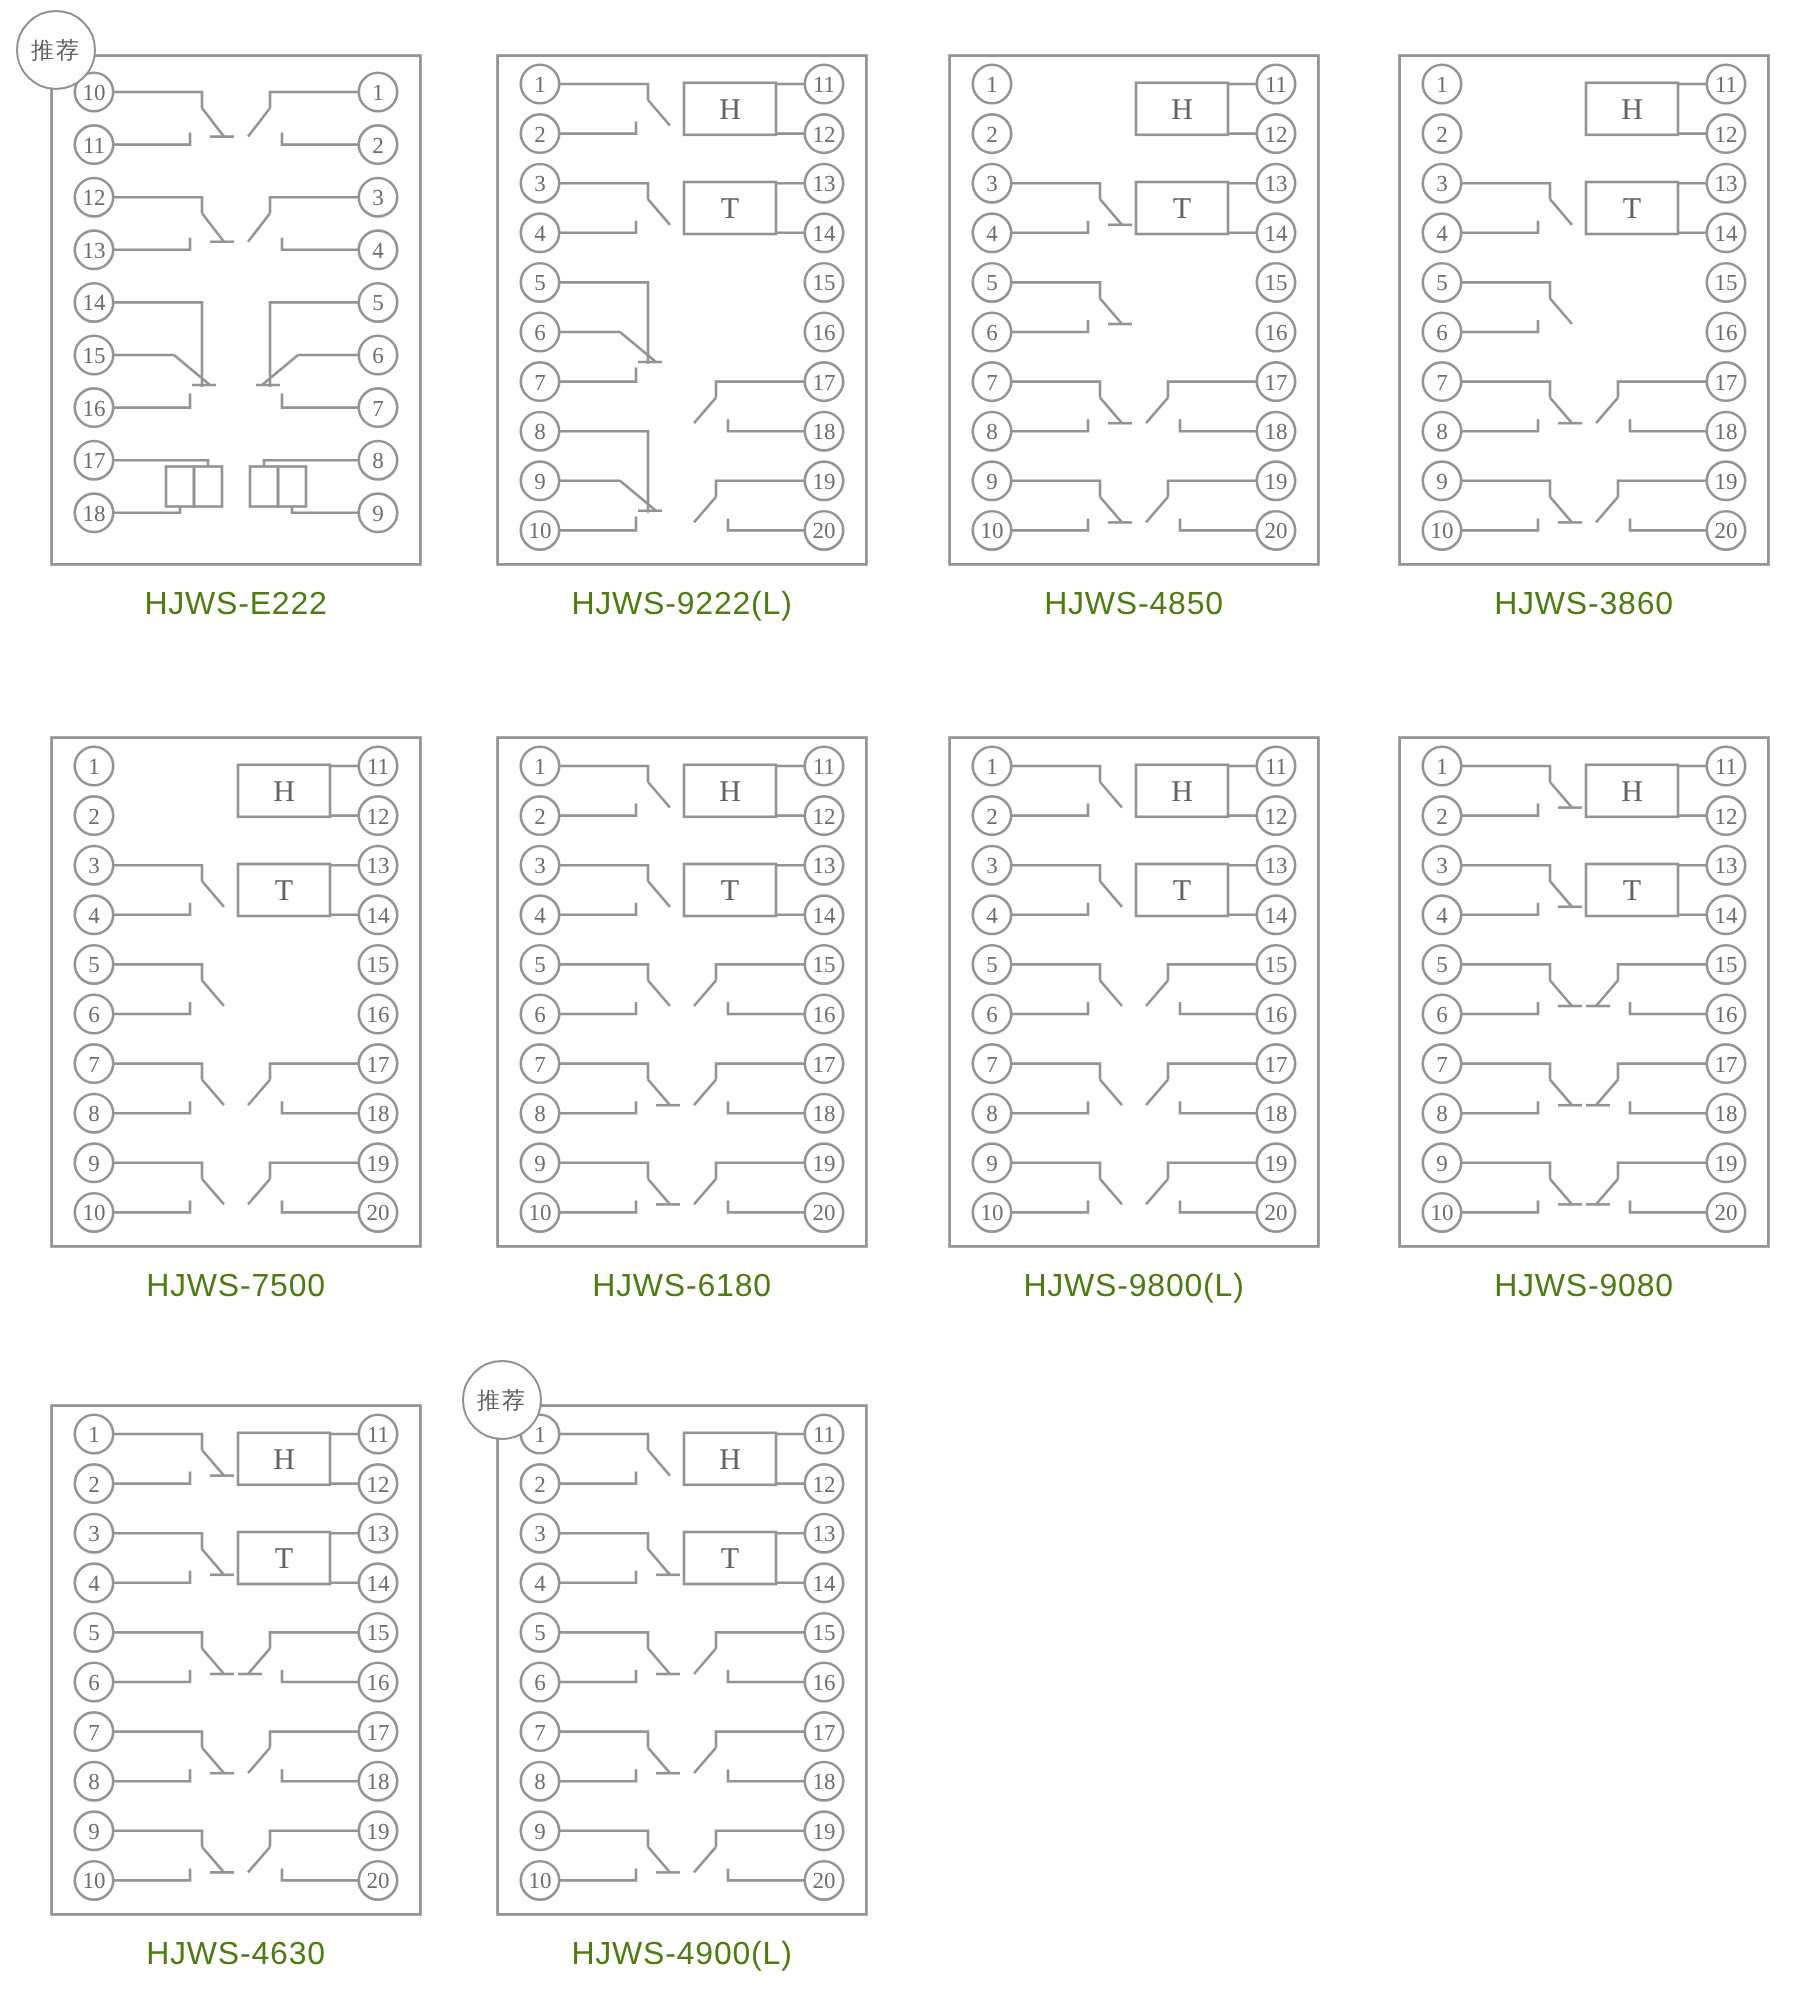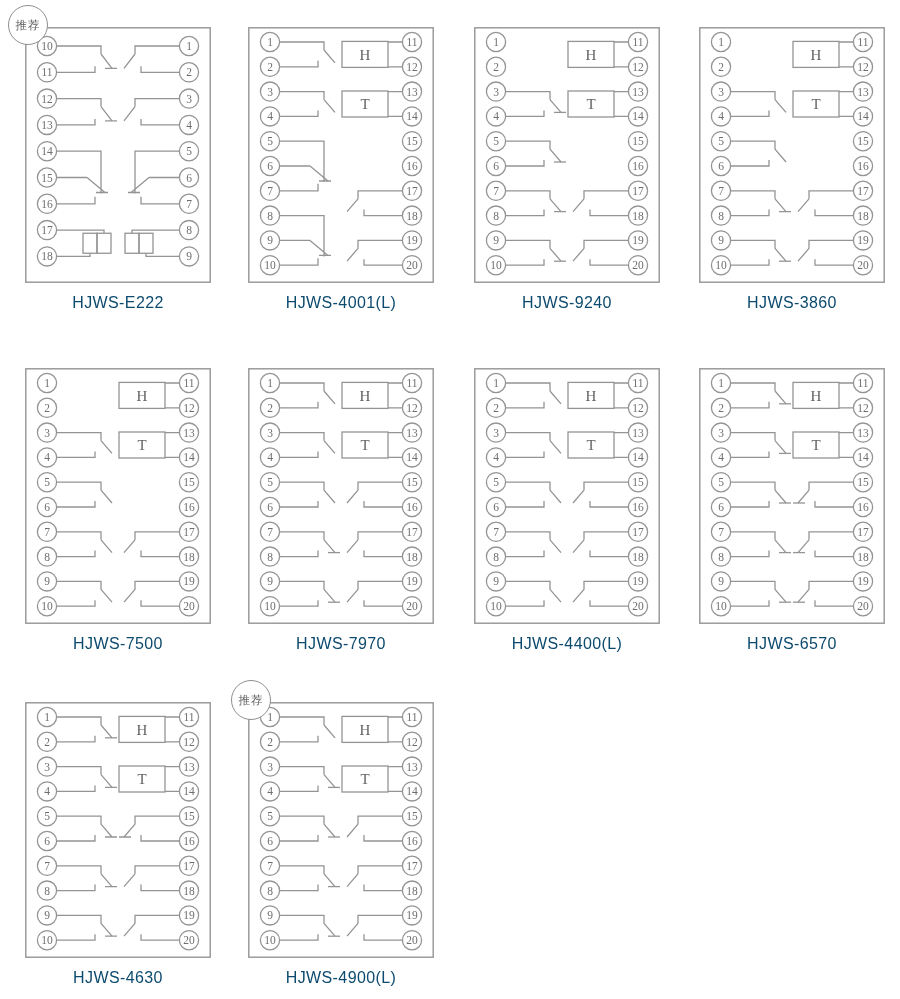--- a/index.html
+++ b/index.html
@@ -1,20 +1,20 @@
 <!DOCTYPE html>
 <html><head>
 <meta charset="utf-8">
 <style>
   html,body{margin:0;padding:0;background:#ffffff;}
   .page{position:relative;width:900px;height:999px;background:#ffffff;overflow:hidden;
         font-family:"Liberation Sans",sans-serif;border-radius:19px;}
   .diagram{position:absolute;width:186px;height:290px;}
   .diagram-label{position:absolute;top:267px;left:0;width:186px;text-align:center;
-        font-family:"Liberation Sans",sans-serif;font-size:16px;color:#0c4a6e;letter-spacing:.4px;}
+        font-family:"Liberation Sans",sans-serif;font-size:16px;color:#4d7c0f;letter-spacing:.4px;}
   .badge{position:absolute;left:-17px;top:-22px;width:40px;height:40px;box-sizing:border-box;
         border:1.3px solid #8f8f8f;border-radius:50%;background:#ffffff;z-index:2;
         display:flex;align-items:center;justify-content:center;
         font-family:"Liberation Sans",sans-serif;font-size:11.5px;color:#5f5f5f;letter-spacing:1px;}
   svg{position:absolute;left:0;top:0;overflow:visible;}
   .t-num{font-family:"Liberation Serif","DejaVu Serif",serif;font-size:11.5px;fill:#6e6e6e;}
   .coil-letter{font-family:"Liberation Serif","DejaVu Serif",serif;font-size:15px;fill:#636363;}
 </style>
 </head>
 <body>
@@ -234,21 +234,21 @@
           <rect x="94" y="64" width="46" height="26" fill="#ffffff" stroke="#949494" stroke-width="1.3"></rect>
           <text x="117" y="82.2" text-anchor="middle" class="coil-letter">T</text>
         </g>
         <g>
           <path d="M154 163.8H110V171.8M154 188.6H116V182.6M110 171.8L99 184.6" fill="none" stroke="#949494" stroke-width="1.3"></path>
         </g>
         <g>
           <path d="M154 213.4H110V221.4M154 238.2H116V232.2M110 221.4L99 234.2" fill="none" stroke="#949494" stroke-width="1.3"></path>
         </g>
       </svg>
-      <div class="diagram-label">HJWS-4001(L)</div>
+      <div class="diagram-label">HJWS-9222(L)</div>
     </div>
     <div class="diagram" style="left: 474px; top: 27px;">
       <svg width="186" height="256" viewBox="0 0 186 256">
         <rect x="0.8" y="0.8" width="184.4" height="254.4" fill="none" stroke="#949494" stroke-width="1.4"></rect>
         <g>
           <circle cx="22" cy="15" r="9.6" fill="#ffffff" stroke="#949494" stroke-width="1.3"></circle>
           <text x="22" y="19" text-anchor="middle" class="t-num">1</text>
         </g>
         <g>
           <circle cx="22" cy="39.8" r="9.6" fill="#ffffff" stroke="#949494" stroke-width="1.3"></circle>
@@ -352,21 +352,21 @@
           <rect x="94" y="64" width="46" height="26" fill="#ffffff" stroke="#949494" stroke-width="1.3"></rect>
           <text x="117" y="82.2" text-anchor="middle" class="coil-letter">T</text>
         </g>
         <g>
           <path d="M154 163.8H110V171.8M154 188.6H116V182.6M110 171.8L99 184.6" fill="none" stroke="#949494" stroke-width="1.3"></path>
         </g>
         <g>
           <path d="M154 213.4H110V221.4M154 238.2H116V232.2M110 221.4L99 234.2" fill="none" stroke="#949494" stroke-width="1.3"></path>
         </g>
       </svg>
-      <div class="diagram-label">HJWS-9240</div>
+      <div class="diagram-label">HJWS-4850</div>
     </div>
     <div class="diagram" style="left: 699px; top: 27px;">
       <svg width="186" height="256" viewBox="0 0 186 256">
         <rect x="0.8" y="0.8" width="184.4" height="254.4" fill="none" stroke="#949494" stroke-width="1.4"></rect>
         <g>
           <circle cx="22" cy="15" r="9.6" fill="#ffffff" stroke="#949494" stroke-width="1.3"></circle>
           <text x="22" y="19" text-anchor="middle" class="t-num">1</text>
         </g>
         <g>
           <circle cx="22" cy="39.8" r="9.6" fill="#ffffff" stroke="#949494" stroke-width="1.3"></circle>
@@ -704,21 +704,21 @@
         <g>
           <path d="M154 114.2H110V122.2M154 139H116V133M110 122.2L99 135" fill="none" stroke="#949494" stroke-width="1.3"></path>
         </g>
         <g>
           <path d="M154 163.8H110V171.8M154 188.6H116V182.6M110 171.8L99 184.6" fill="none" stroke="#949494" stroke-width="1.3"></path>
         </g>
         <g>
           <path d="M154 213.4H110V221.4M154 238.2H116V232.2M110 221.4L99 234.2" fill="none" stroke="#949494" stroke-width="1.3"></path>
         </g>
       </svg>
-      <div class="diagram-label">HJWS-7970</div>
+      <div class="diagram-label">HJWS-6180</div>
     </div>
     <div class="diagram" style="left: 474px; top: 368px;">
       <svg width="186" height="256" viewBox="0 0 186 256">
         <rect x="0.8" y="0.8" width="184.4" height="254.4" fill="none" stroke="#949494" stroke-width="1.4"></rect>
         <g>
           <circle cx="22" cy="15" r="9.6" fill="#ffffff" stroke="#949494" stroke-width="1.3"></circle>
           <text x="22" y="19" text-anchor="middle" class="t-num">1</text>
         </g>
         <g>
           <circle cx="22" cy="39.8" r="9.6" fill="#ffffff" stroke="#949494" stroke-width="1.3"></circle>
@@ -824,21 +824,21 @@
         <g>
           <path d="M154 114.2H110V122.2M154 139H116V133M110 122.2L99 135" fill="none" stroke="#949494" stroke-width="1.3"></path>
         </g>
         <g>
           <path d="M154 163.8H110V171.8M154 188.6H116V182.6M110 171.8L99 184.6" fill="none" stroke="#949494" stroke-width="1.3"></path>
         </g>
         <g>
           <path d="M154 213.4H110V221.4M154 238.2H116V232.2M110 221.4L99 234.2" fill="none" stroke="#949494" stroke-width="1.3"></path>
         </g>
       </svg>
-      <div class="diagram-label">HJWS-4400(L)</div>
+      <div class="diagram-label">HJWS-9800(L)</div>
     </div>
     <div class="diagram" style="left: 699px; top: 368px;">
       <svg width="186" height="256" viewBox="0 0 186 256">
         <rect x="0.8" y="0.8" width="184.4" height="254.4" fill="none" stroke="#949494" stroke-width="1.4"></rect>
         <g>
           <circle cx="22" cy="15" r="9.6" fill="#ffffff" stroke="#949494" stroke-width="1.3"></circle>
           <text x="22" y="19" text-anchor="middle" class="t-num">1</text>
         </g>
         <g>
           <circle cx="22" cy="39.8" r="9.6" fill="#ffffff" stroke="#949494" stroke-width="1.3"></circle>
@@ -952,21 +952,21 @@
         </g>
         <g>
           <path d="M154 163.8H110V171.8M154 188.6H116V182.6M110 171.8L99 184.6" fill="none" stroke="#949494" stroke-width="1.3"></path>
           <path d="M94 184.6H106" fill="none" stroke="#949494" stroke-width="1.3"></path>
         </g>
         <g>
           <path d="M154 213.4H110V221.4M154 238.2H116V232.2M110 221.4L99 234.2" fill="none" stroke="#949494" stroke-width="1.3"></path>
           <path d="M94 234.2H106" fill="none" stroke="#949494" stroke-width="1.3"></path>
         </g>
       </svg>
-      <div class="diagram-label">HJWS-6570</div>
+      <div class="diagram-label">HJWS-9080</div>
     </div>
     <div class="diagram" style="left: 25px; top: 702px;">
       <svg width="186" height="256" viewBox="0 0 186 256">
         <rect x="0.8" y="0.8" width="184.4" height="254.4" fill="none" stroke="#949494" stroke-width="1.4"></rect>
         <g>
           <circle cx="22" cy="15" r="9.6" fill="#ffffff" stroke="#949494" stroke-width="1.3"></circle>
           <text x="22" y="19" text-anchor="middle" class="t-num">1</text>
         </g>
         <g>
           <circle cx="22" cy="39.8" r="9.6" fill="#ffffff" stroke="#949494" stroke-width="1.3"></circle>

